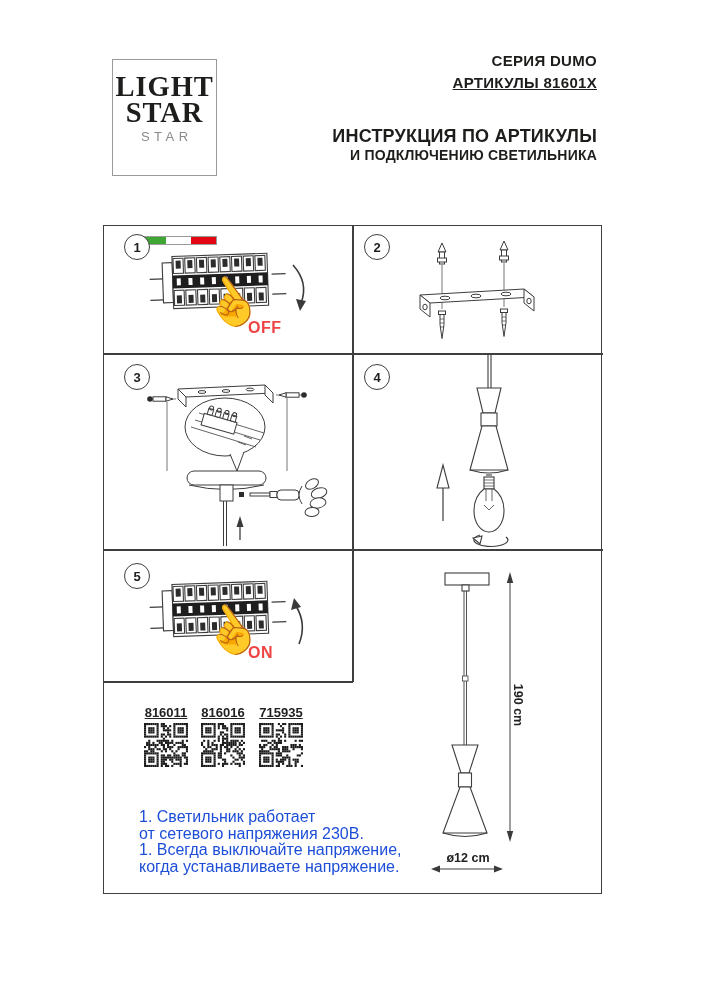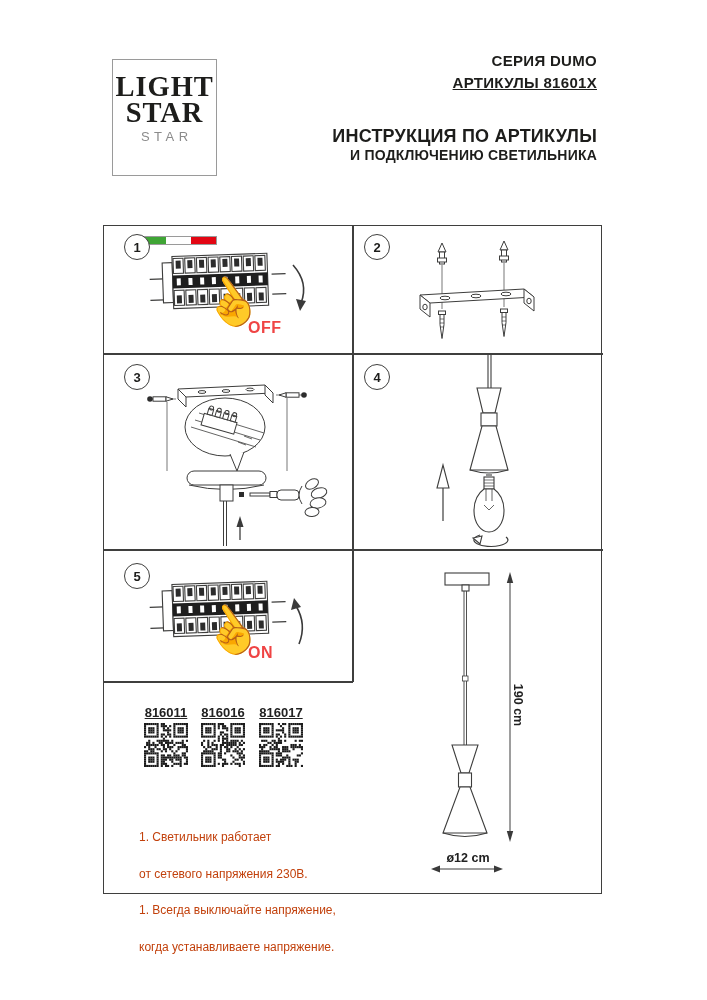--- a/index.html
+++ b/index.html
@@ -21,21 +21,21 @@
   #hdr-title2{top:147px;font-size:14px;letter-spacing:.2px;}
   
   .frame{border:1.5px solid #3f3f3e;}
   .line{background:#3f3f3e;}
   .step-circle{width:24px;height:24px;border:1.4px solid #3f3f3e;border-radius:50%;
                display:flex;align-items:center;justify-content:center;
                font-size:13px;font-weight:700;background:#fff;}
   .step-label{font-size:16px;font-weight:700;letter-spacing:.5px;color:#ef4444;}
   .hand{font-size:46px;color:#3a3a3a;transform:rotate(-35deg);line-height:1;}
   .qr-label{width:44px;text-align:center;font-size:13px;font-weight:700;color:#222;text-decoration:underline;}
-  .note-line{font-size:12px;line-height:16.5px;color:#c2410c;margin-top:20px;}
+  .note-line{font-size:16px;line-height:16.5px;color:#1d4ed8;}
   .dim-label{font-weight:700;font-size:12.5px;color:#222;text-align:center;}
   svg{display:block;}
 </style>
 </head>
 <body>
 
 <div id="page">
 
   <svg width="0" height="0" style="position:absolute" aria-hidden="true">
     <defs>
@@ -237,21 +237,21 @@
     </svg>
   <div class="abs hand" style="left:202px;top:608px">☝</div>
   <svg class="abs" style="left:284px;top:596px" width="24" height="52" viewBox="0 0 24 52">
     <path d="M15,48 Q23,28 12,10" stroke="#3a3a3a" stroke-width="1.6" fill="none"></path>
     <polygon points="10,2 7,14 17,11" fill="#3a3a3a"></polygon>
   </svg>
   <div class="abs step-label" style="left:248px;top:644px">ON</div>
 
   <div class="abs qr-label" style="left:144px;top:705px">816011</div>
   <div class="abs qr-label" style="left:201px;top:705px">816016</div>
-  <div class="abs qr-label" style="left:259px;top:705px">816017</div>
+  <div class="abs qr-label" style="left:259px;top:705px">715935</div>
   <svg class="abs qr" style="left:144px;top:723px" width="44" height="44" viewBox="0 0 42 42">
       <g fill="#1a1a1a">
         <rect x="0" y="0" width="2" height="2"></rect>
         <rect x="2" y="0" width="2" height="2"></rect>
         <rect x="4" y="0" width="2" height="2"></rect>
         <rect x="6" y="0" width="2" height="2"></rect>
         <rect x="8" y="0" width="2" height="2"></rect>
         <rect x="10" y="0" width="2" height="2"></rect>
         <rect x="12" y="0" width="2" height="2"></rect>
         <rect x="16" y="0" width="2" height="2"></rect>

